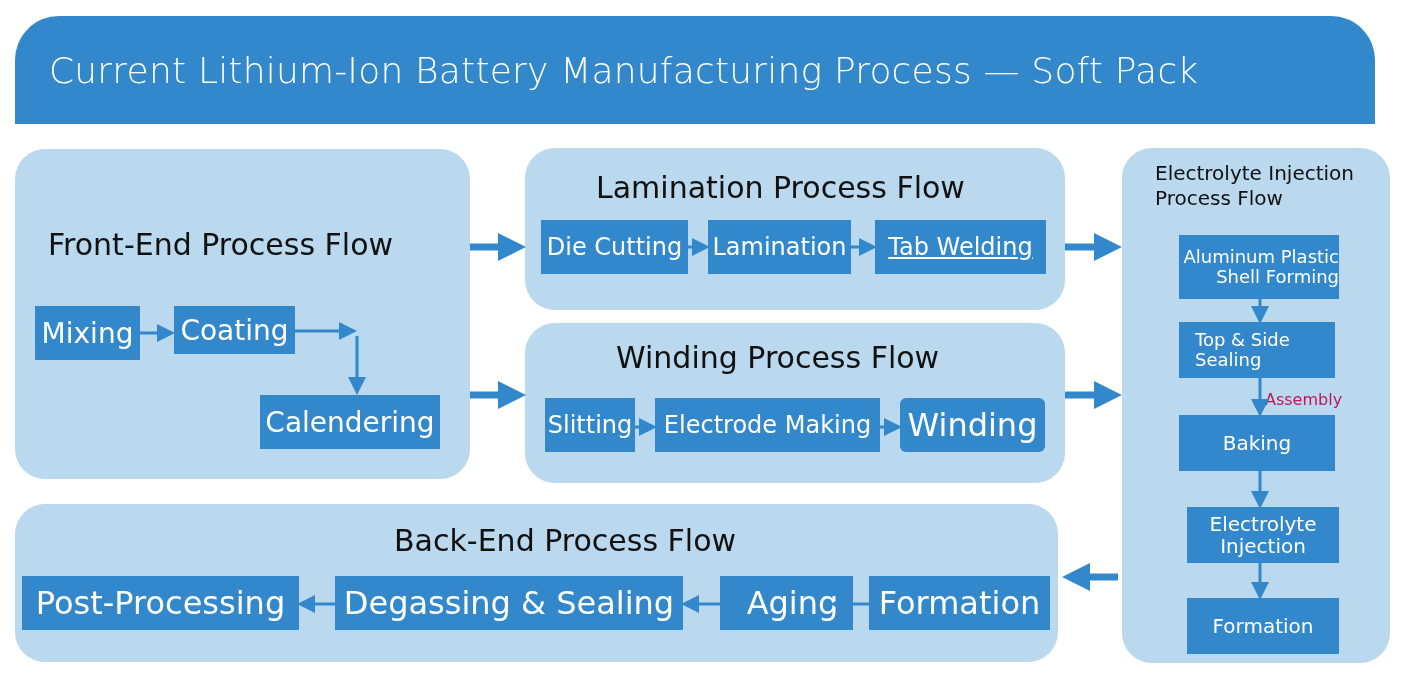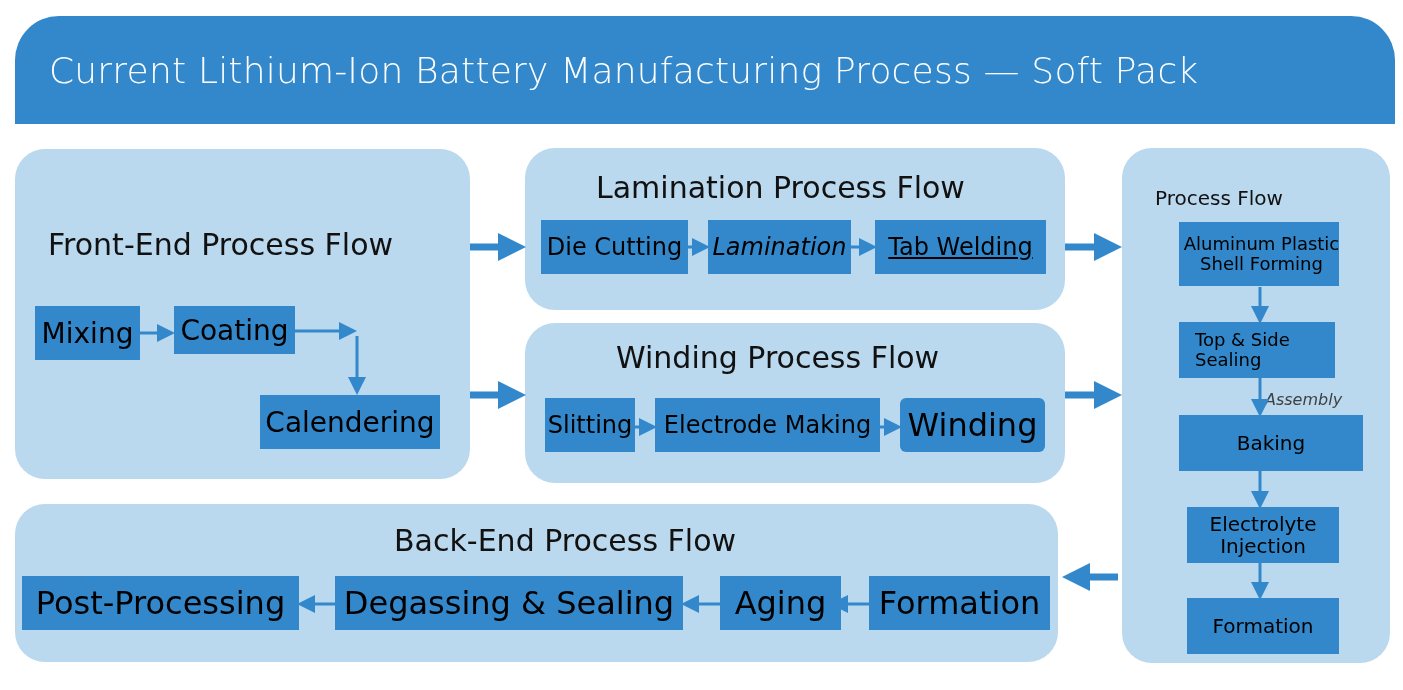--- a/index.html
+++ b/index.html
@@ -1,83 +1,84 @@
 <!DOCTYPE html>
 <html><head>
 <meta charset="utf-8">
 <style>
   html, body { margin:0; padding:0; background:#ffffff; }
   body { width:1403px; height:690px; position:relative; overflow:hidden;
          font-family:"DejaVu Sans","Liberation Sans",sans-serif; }
   .abs { position:absolute; }
   .header { left:15px; top:16px; width:1360px; height:108px; background:#3388cb;
-            border-radius:44px 44px 0 0;padding-left:20px; }
+            border-radius:44px 44px 0 0; }
   .header-title { position:absolute; left:34px; top:34px; font-size:36px; color:#ffffff;
                   letter-spacing:0.2px; white-space:nowrap; font-weight:300; }
   .panel { background:#bad8ee; border-radius:30px; }
   .panel-title { position:absolute; color:#111111; white-space:nowrap; }
-  .box { position:absolute; background:#3388cb; color:#000000; display:flex;
+  .box { position:absolute; background:#3388cb; color:#ffffff; display:flex;
          align-items:center; justify-content:center; white-space:nowrap; }
   .box.col { flex-direction:column; line-height:1.1; }
   svg.overlay { position:absolute; left:0; top:0; width:1403px; height:690px; pointer-events:none; }
-  .note { position:absolute; font-size:16px; color:#404040; white-space:nowrap;font-style:italic; }
+  .note { position:absolute; font-size:16px; color:#be185d; white-space:nowrap; }
 </style>
 </head>
 <body>
 
 <div class="abs header">
   <div class="header-title">Current Lithium-Ion Battery Manufacturing Process — Soft Pack</div>
 </div>
 
 <div class="abs panel" style="left:15px;top:149px;width:455px;height:330px;">
   <div class="panel-title" style="left:33px;top:78px;font-size:30px;">Front-End Process Flow</div>
 </div>
 <div class="box" style="left:35px;top:306px;width:105px;height:54px;font-size:28px;">Mixing</div>
 <div class="box" style="left:174px;top:306px;width:121px;height:48px;font-size:28px;">Coating</div>
 <div class="box" style="left:260px;top:395px;width:180px;height:54px;font-size:28px;">Calendering</div>
 
 <div class="abs panel" style="left:525px;top:148px;width:540px;height:162px;">
   <div class="panel-title" style="left:71px;top:22px;font-size:30px;">Lamination Process Flow</div>
 </div>
 <div class="box" style="left:541px;top:220px;width:147px;height:54px;font-size:24px;">Die Cutting</div>
-<div class="box" style="left:708px;top:220px;width:143px;height:54px;font-size:24px;font-style:italic;">Lamination</div>
+<div class="box" style="left:708px;top:220px;width:143px;height:54px;font-size:24px;">Lamination</div>
 <div class="box" style="left:875px;top:220px;width:171px;height:54px;font-size:24px;text-decoration:underline;">Tab Welding</div>
 
 <div class="abs panel" style="left:525px;top:323px;width:540px;height:160px;">
   <div class="panel-title" style="left:91px;top:17px;font-size:30px;">Winding Process Flow</div>
 </div>
 <div class="box" style="left:545px;top:398px;width:90px;height:54px;font-size:24px;">Slitting</div>
 <div class="box" style="left:655px;top:398px;width:225px;height:54px;font-size:24px;">Electrode Making</div>
 <div class="box" style="left:900px;top:398px;width:145px;height:54px;font-size:32px;border-radius:6px;">Winding</div>
 
 <div class="abs panel" style="left:1122px;top:148px;width:268px;height:515px;">
+  <div class="panel-title" style="left:33px;top:13px;font-size:20px;">Electrolyte Injection</div>
   <div class="panel-title" style="left:33px;top:38px;font-size:20px;">Process Flow</div>
 </div>
-<div class="box col" style="left:1179px;top:222px;width:160px;height:64px;font-size:18px;align-items:center;padding-left:5px;box-sizing:border-box;justify-content:center;">
+<div class="box col" style="left:1179px;top:235px;width:160px;height:64px;font-size:18px;align-items:flex-end;padding-left:5px;box-sizing:border-box;justify-content:center;">
   <span>Aluminum Plastic</span>
   <span>Shell Forming</span>
 </div>
 <div class="box col" style="left:1179px;top:322px;width:156px;height:56px;font-size:18px;align-items:flex-start;padding-left:16px;box-sizing:border-box;">
   <span>Top &amp; Side</span>
   <span>Sealing</span>
 </div>
 <div class="note" style="left:1265px;top:390px;">Assembly</div>
-<div class="box" style="left:1179px;top:415px;width:184px;height:56px;font-size:20px;">Baking</div>
+<div class="box" style="left:1179px;top:415px;width:156px;height:56px;font-size:20px;">Baking</div>
 <div class="box col" style="left:1187px;top:507px;width:152px;height:56px;font-size:20px;">
   <span>Electrolyte</span>
   <span>Injection</span>
 </div>
 <div class="box" style="left:1187px;top:598px;width:152px;height:56px;font-size:20px;">Formation</div>
 
 <div class="abs panel" style="left:15px;top:504px;width:1043px;height:158px;">
   <div class="panel-title" style="left:379px;top:19px;font-size:30px;">Back-End Process Flow</div>
 </div>
 <div class="box" style="left:22px;top:576px;width:277px;height:54px;font-size:32px;">Post-Processing</div>
 <div class="box" style="left:335px;top:576px;width:348px;height:54px;font-size:32px;">Degassing &amp; Sealing</div>
-<div class="box" style="left:720px;top:576px;width:121px;height:54px;font-size:32px;">Aging</div>
+<div class="box" style="left:720px;top:576px;width:121px;height:54px;font-size:32px;padding-left:12px;">Aging</div>
 <div class="box" style="left:869px;top:576px;width:181px;height:54px;font-size:32px;">Formation</div>
 
 <svg class="overlay" viewBox="0 0 1403 690">
   <defs>
     <marker id="ah" markerWidth="4" markerHeight="4" refX="2" refY="2" orient="auto" markerUnits="strokeWidth">
       <path d="M0,0 L4,2 L0,4 Z" fill="#3388cb"></path>
     </marker>
     <marker id="ahs" markerWidth="6" markerHeight="6" refX="3" refY="3" orient="auto" markerUnits="strokeWidth">
       <path d="M0,0 L6,3 L0,6 Z" fill="#3388cb"></path>
     </marker>

